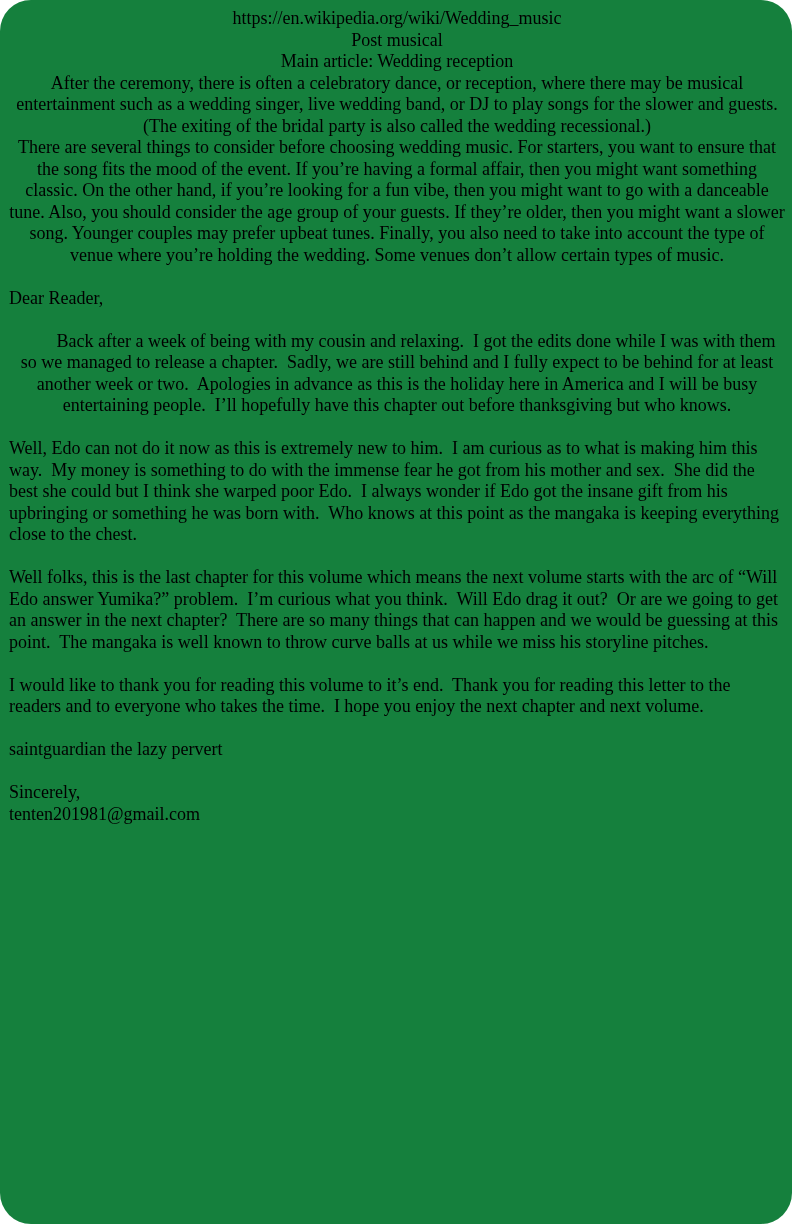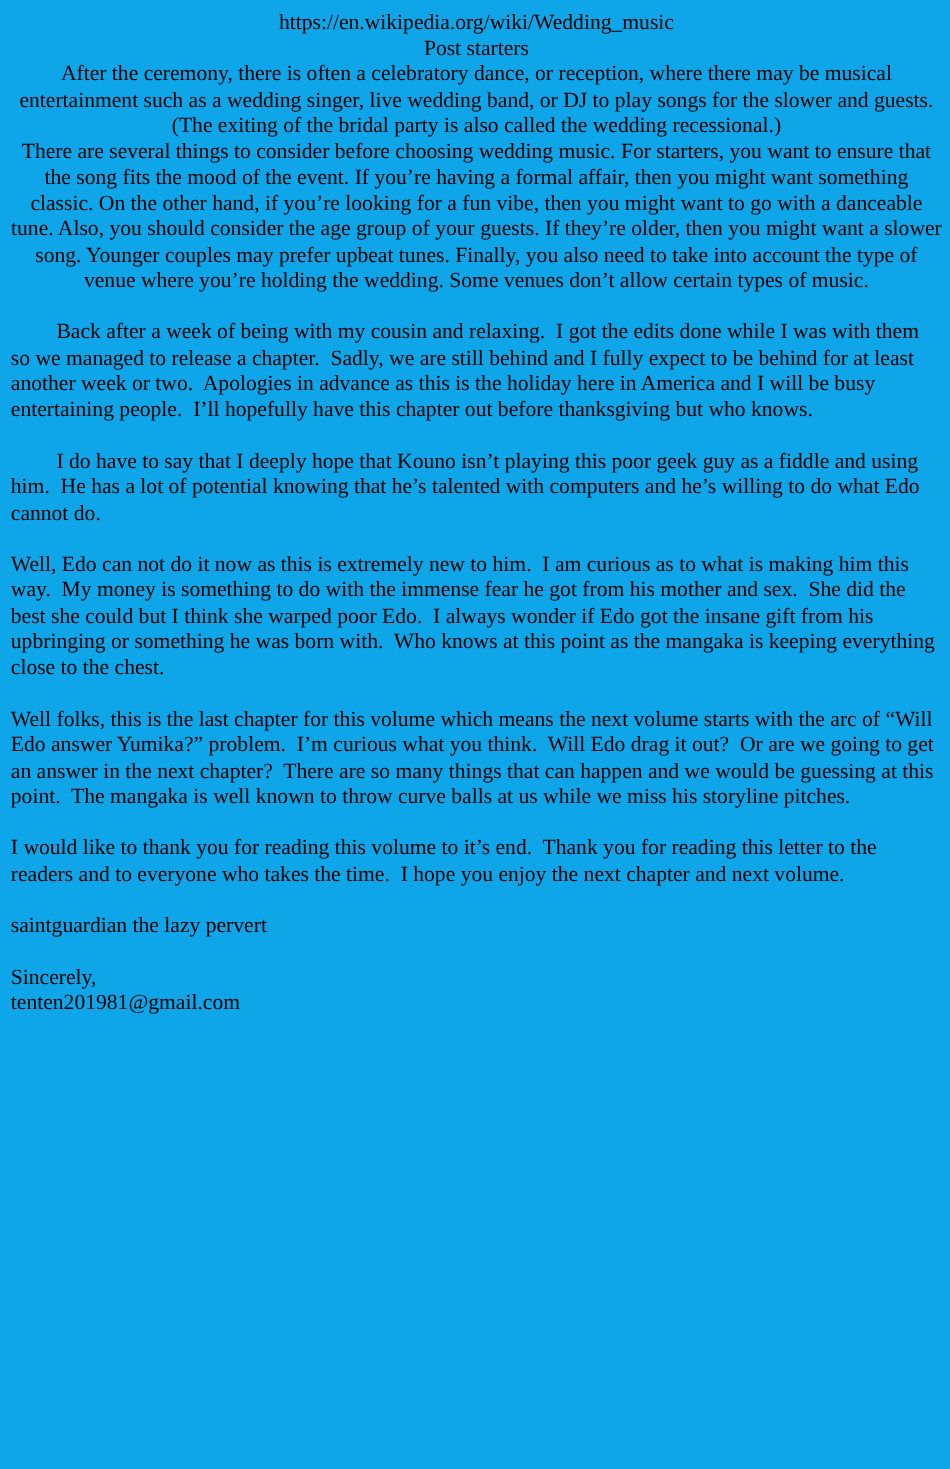--- a/index.html
+++ b/index.html
@@ -5,61 +5,64 @@
   html, body {
     margin: 0;
     padding: 0;
     background: #ffffff;
   }
   .page {
     position: relative;
     width: 792px;
     height: 1224px;
     box-sizing: border-box;
-    background: #0ea5e9;
+    background: #15803d;
     color: #000000;
     font-family: "Liberation Serif", "DejaVu Serif", serif;
     font-size: 18px;
     line-height: 21.5px;
     padding: 8px 7px 0 9px;
     overflow: hidden;
+    border-radius: 31px;
   }
   .page p {
     margin: 0;
     white-space: pre-wrap;
   }
   .excerpt {
     text-align: center;
   }
   .letter {
     text-align: left;
   }
   .gap {
     margin-top: 21.5px !important;
   }
   .indent {
     text-indent: 38px;
+    text-align: center;
   }
 </style>
 </head>
 <body>
 
 <div class="page">
 
   <section class="excerpt">
     <p>https://en.wikipedia.org/wiki/Wedding_music</p>
-    <p>Post starters</p>
+    <p>Post musical</p>
+    <p>Main article: Wedding reception</p>
     <p>After the ceremony, there is often a celebratory dance, or reception, where there may be musical entertainment such as a wedding singer, live wedding band, or DJ to play songs for the slower and guests.</p>
     <p>(The exiting of the bridal party is also called the wedding recessional.)</p>
     <p>There are several things to consider before choosing wedding music. For starters, you want to ensure that the song fits the mood of the event. If you’re having a formal affair, then you might want something classic. On the other hand, if you’re looking for a fun vibe, then you might want to go with a danceable tune. Also, you should consider the age group of your guests. If they’re older, then you might want a slower song. Younger couples may prefer upbeat tunes. Finally, you also need to take into account the type of venue where you’re holding the wedding. Some venues don’t allow certain types of music.</p>
   </section>
 
   <section class="letter">
+    <p class="gap">Dear Reader,</p>
     <p class="gap indent">Back after a week of being with my cousin and relaxing.  I got the edits done while I was with them so we managed to release a chapter.  Sadly, we are still behind and I fully expect to be behind for at least another week or two.  Apologies in advance as this is the holiday here in America and I will be busy entertaining people.  I’ll hopefully have this chapter out before thanksgiving but who knows.</p>
-    <p class="gap indent">I do have to say that I deeply hope that Kouno isn’t playing this poor geek guy as a fiddle and using him.  He has a lot of potential knowing that he’s talented with computers and he’s willing to do what Edo cannot do.</p>
     <p class="gap">Well, Edo can not do it now as this is extremely new to him.  I am curious as to what is making him this way.  My money is something to do with the immense fear he got from his mother and sex.  She did the best she could but I think she warped poor Edo.  I always wonder if Edo got the insane gift from his upbringing or something he was born with.  Who knows at this point as the mangaka is keeping everything close to the chest.</p>
     <p class="gap">Well folks, this is the last chapter for this volume which means the next volume starts with the arc of “Will Edo answer Yumika?” problem.  I’m curious what you think.  Will Edo drag it out?  Or are we going to get an answer in the next chapter?  There are so many things that can happen and we would be guessing at this point.  The mangaka is well known to throw curve balls at us while we miss his storyline pitches.</p>
     <p class="gap">I would like to thank you for reading this volume to it’s end.  Thank you for reading this letter to the readers and to everyone who takes the time.  I hope you enjoy the next chapter and next volume.</p>
     <p class="gap">saintguardian the lazy pervert</p>
     <p class="gap">Sincerely,</p>
     <p>tenten201981@gmail.com</p>
   </section>
 
 </div>
 

